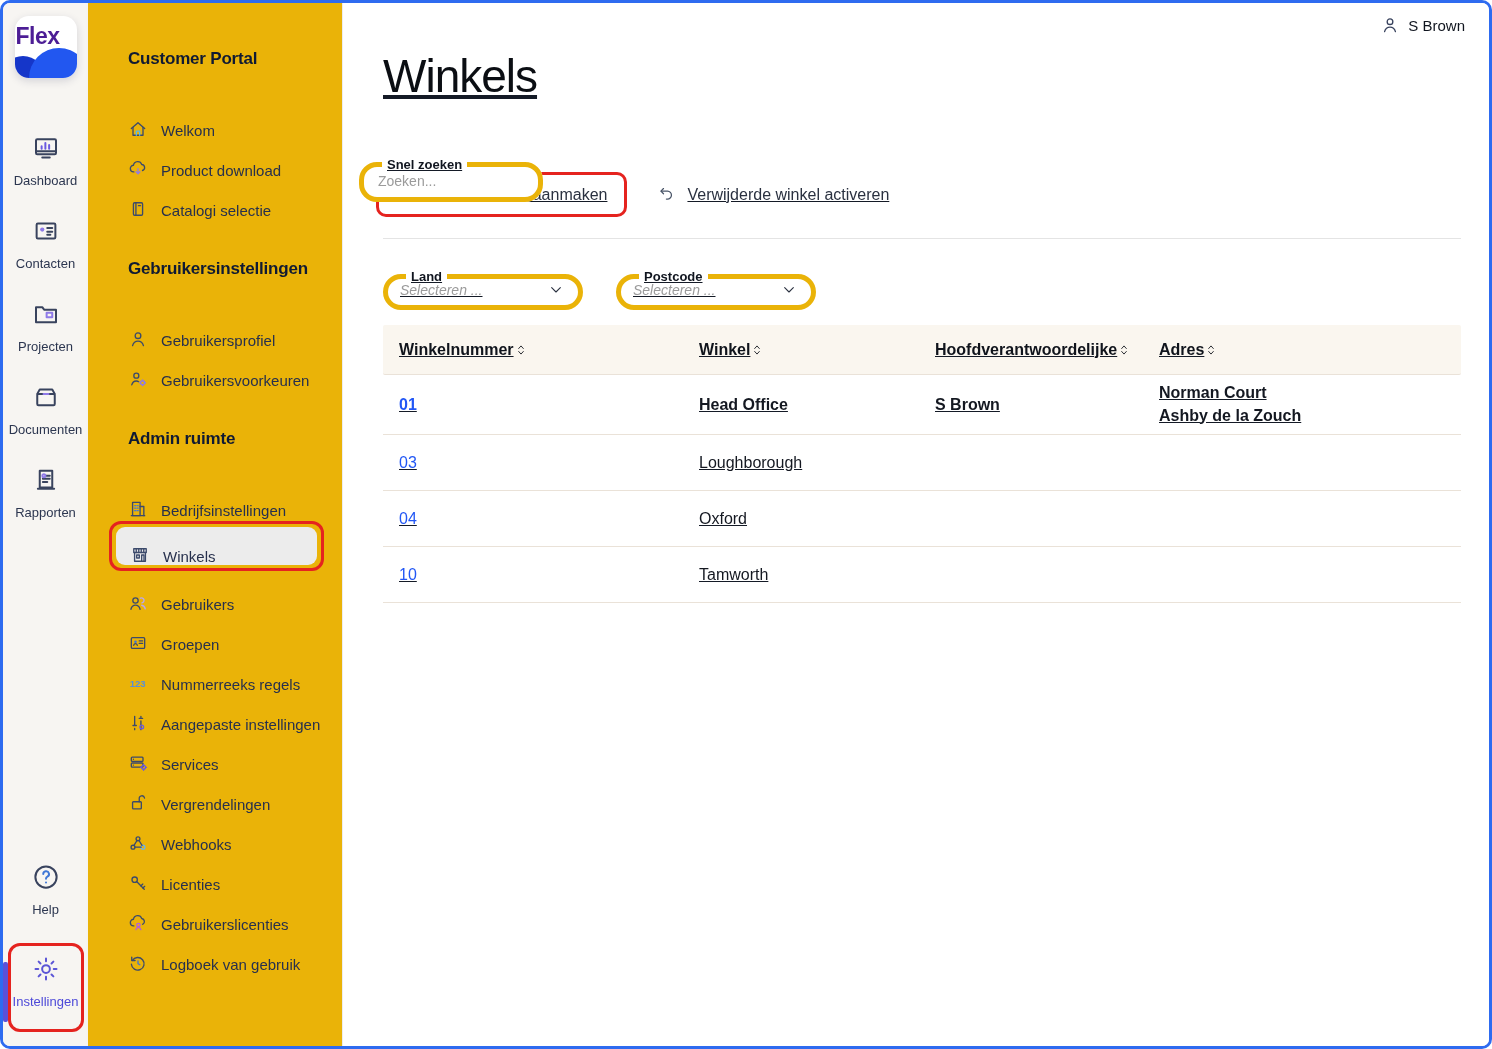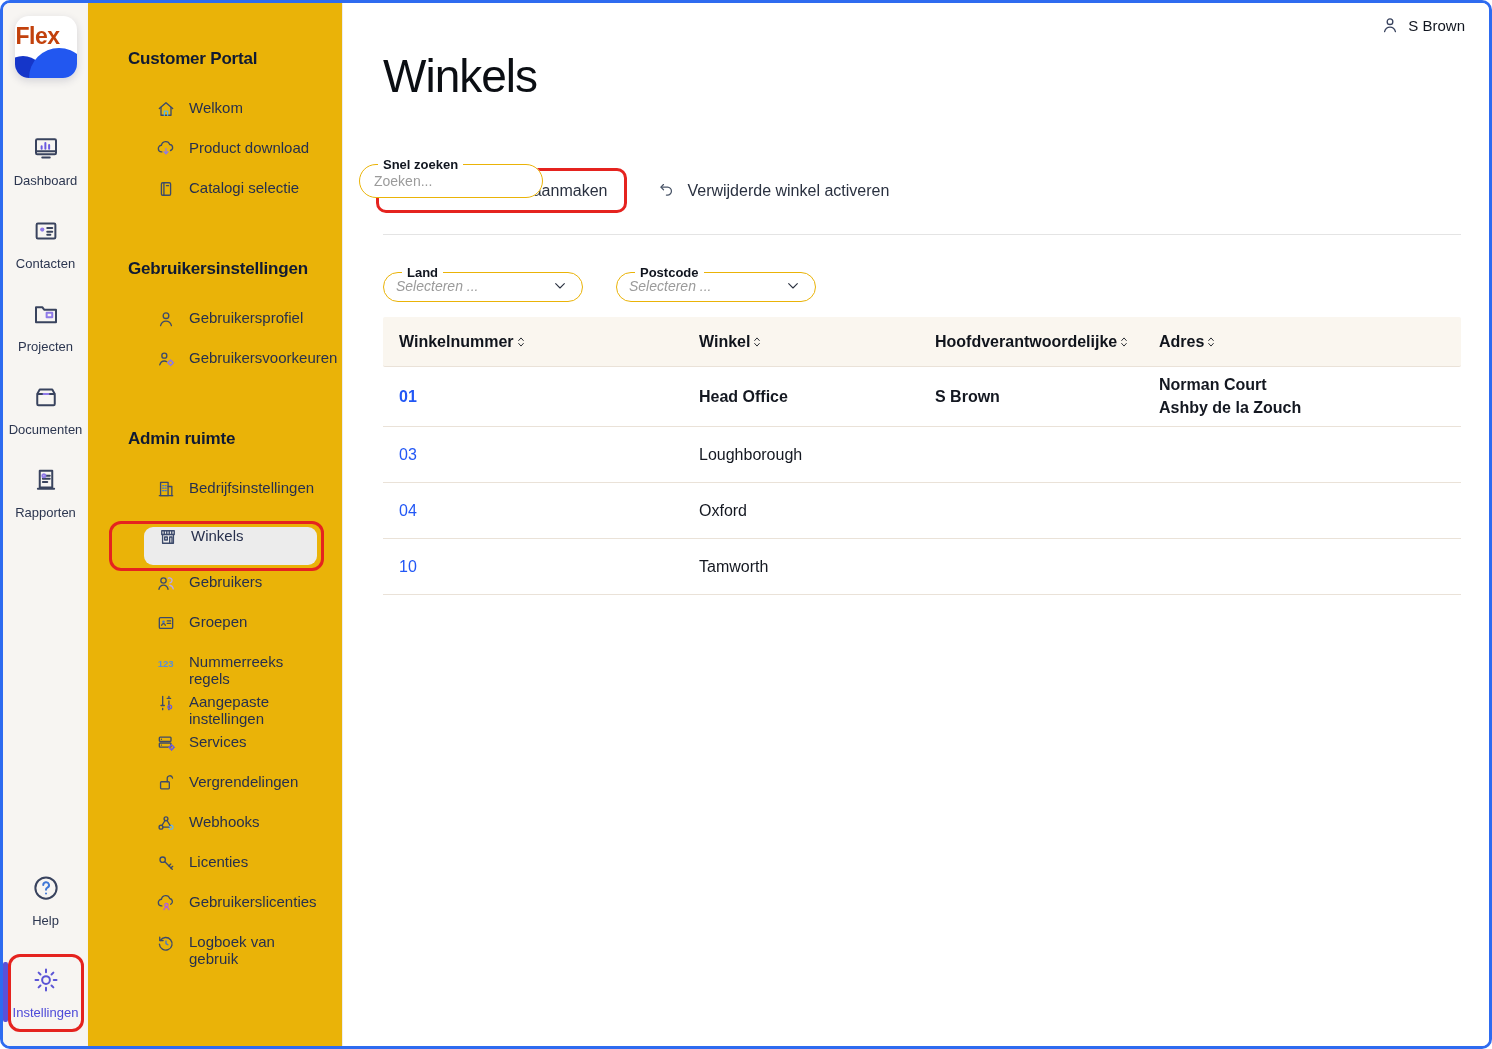--- a/index.html
+++ b/index.html
@@ -16,63 +16,63 @@
   
   .rail {
     width:85px; flex:0 0 85px; background:#f7f5f2; position:relative;
     display:flex; flex-direction:column; align-items:center;
   }
   .logo {
     width:62px; height:62px; margin-top:13px; background:#fff; border-radius:14px;
     box-shadow:0 3px 8px rgba(30,40,80,.16); position:relative; overflow:hidden; flex:0 0 auto;
   }
   .logo-text {
-    font-size:23px; font-weight:700; letter-spacing:-.5px; color:#c2410c;
+    font-size:23px; font-weight:700; letter-spacing:-.5px; color:#4c1d95;
     position:absolute; top:7px; left:0; right:16px; text-align:center;
     font-stretch:condensed;
   }
   .logo-wave { position:absolute; left:0; right:0; bottom:0; height:22px; }
   .logo-wave .w1 { position:absolute; left:-14px; bottom:-22px; width:44px; height:44px; border-radius:50%; background:#1536c9; }
   .logo-wave .w2 { position:absolute; right:-12px; bottom:-30px; width:60px; height:60px; border-radius:50%; background:#2257f0; }
   .rail-nav { margin-top:55px; display:flex; flex-direction:column; gap:28px; }
   .rail-item { display:flex; flex-direction:column; align-items:center; gap:6px; cursor:pointer; }
   .rail-item .icon svg { width:30px; height:30px; }
   .rail-item .icon { color:#39435e; }
   .rail-label { font-size:13px; color:#2c3650; }
   .rail-bottom { margin-top:auto; display:flex; flex-direction:column; align-items:center; width:100%; }
   .rail-item.help { margin-bottom:26px;text-align:right; }
   .annotation-box {
     border:3px solid #e5231f; border-radius:12px;
   }
-  .rail-bottom .annotation-box { margin:0 3px 14px 3px; padding:8px 2px 9px; width:76px; }
+  .rail-bottom .annotation-box { margin:0 3px 14px 3px; padding:8px 2px 20px; width:76px; }
   .rail-item.settings .rail-label { color:#4d49d8; }
   .rail-item.settings .icon { color:#5b55d6; }
   .active-bar { position:absolute; left:0; bottom:24px; width:5px; height:60px; background:#5b50d8; border-radius:2px; }
   
   .sidebar {
     width:255px; flex:0 0 255px; background:#eab308; padding:46px 18px 0 40px;
     border-right:1px solid #ededed; box-shadow:2px 0 6px rgba(0,0,0,.04); position:relative;
   }
   .section { margin-bottom:40px; }
   .section-title { font-size:17px; font-weight:700; color:#101a33; margin:0 0 30px; letter-spacing:-.2px; }
-  .nav-item { min-height:40px; display:flex; align-items:flex-start; gap:13px; cursor:pointer;margin-left:28px; }
+  .nav-item { min-height:40px; display:flex; align-items:flex-end; gap:13px; cursor:pointer; }
   .nav-item .icon { color:#3c4a6b; display:flex; }
   .nav-item .icon svg { width:20px; height:20px; }
   .nav-label { font-size:15px; color:#27304d; line-height:1.15; }
   .sidebar .annotation-box { margin:2px 0 2px -19px; padding:3px 4px; border-radius:12px; }
   .nav-item.active { background:#ececec; border-radius:9px; height:38px; min-height:38px; padding:0 14px; }
   
-  .main { flex:1 1 auto; position:relative; padding:0 28px 0 40px; background:#fff; }
+  .main { flex:1 1 auto; position:relative; padding:0 28px 0 40px; background:#fff;text-decoration:underline; }
   .user-chip { position:absolute; top:12px; right:24px; display:flex; align-items:center; gap:8px; cursor:pointer; }
   .user-chip .icon { color:#39435e; display:flex; }
   .user-chip .icon svg { width:20px; height:20px; }
   .user-name { font-size:15px; color:#10151f; }
   .page-title { font-size:46px; font-weight:500; letter-spacing:-1px; color:#0b0e13; margin:46px 0 0; }
   fieldset.pill {
-    border:1px solid #eab308; border-radius:18px; margin:0; padding:0 10px 7px 12px;
+    border:5px solid #eab308; border-radius:18px; margin:0; padding:0 10px 7px 12px;
     position:relative; background:#fff;
   }
   fieldset.pill legend { font-size:13px; font-weight:700; color:#10151f; padding:0 5px; margin-left:6px; }
   .search-fieldset { position:absolute; top:54px; right:24px; width:184px; }
   .search-fieldset input {
     border:none; outline:none; width:100%; font-size:14px; color:#333;
     font-family:"Liberation Sans", sans-serif; margin-top:-2px; background:transparent;
   }
   .search-fieldset input::placeholder { color:#9b9b9b; }
   .actions-row { margin-top:24px; display:flex; align-items:center; gap:30px; }

